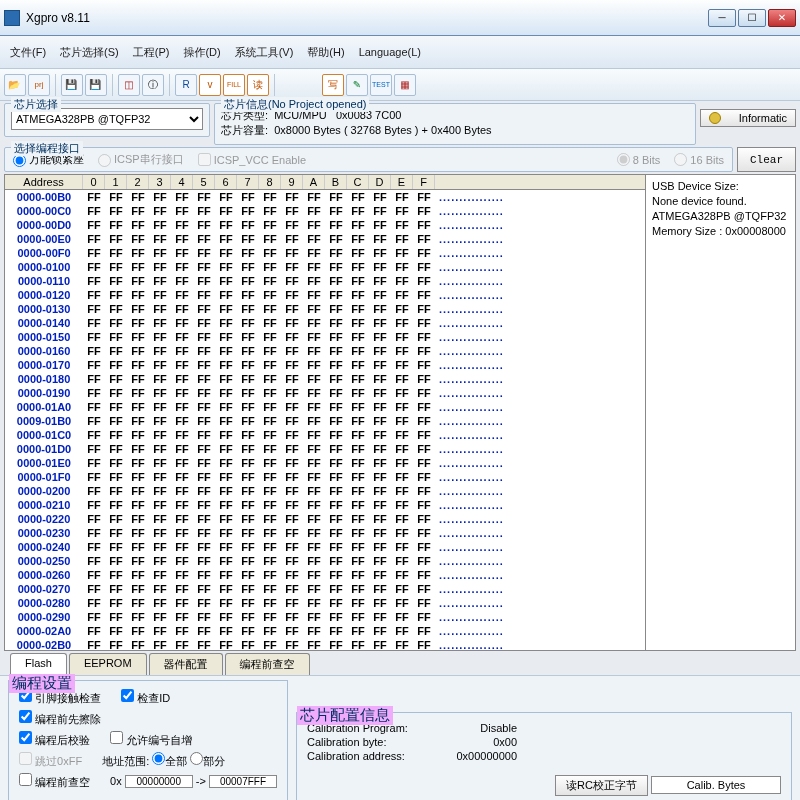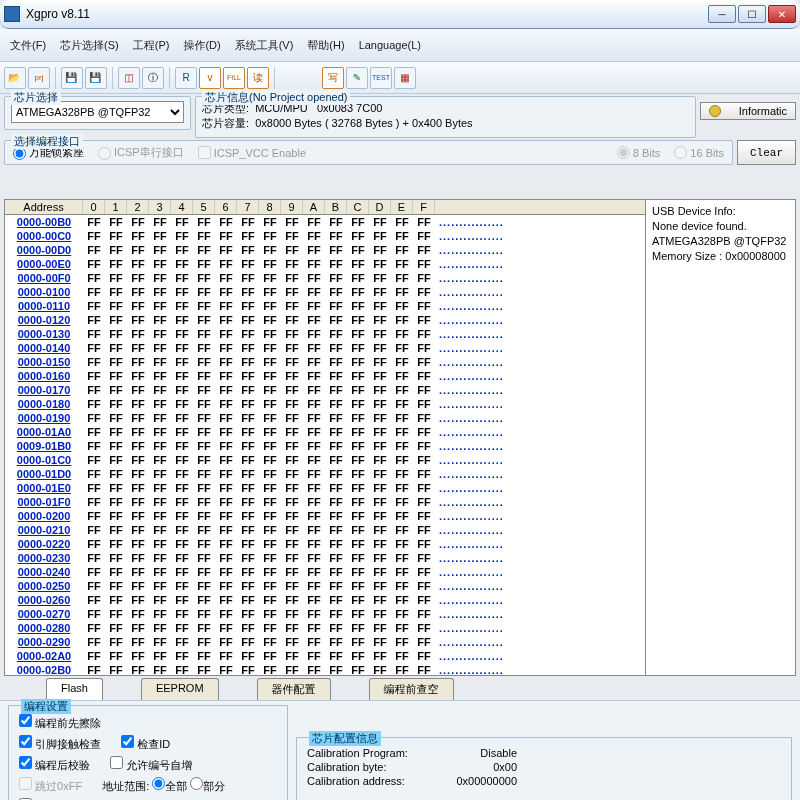--- a/index.html
+++ b/index.html
@@ -1,18 +1,18 @@
 <!DOCTYPE html>
 <html><head>
 <meta charset="utf-8">
 <style>
 * { box-sizing: border-box; margin: 0; padding: 0; font-family: "Microsoft YaHei", Tahoma, sans-serif; }
 body { background: #e8ecf0; font-size: 11px; overflow: hidden; width: 800px; height: 800px; }
 
-.titlebar { background: linear-gradient(#fdfefe, #d6e5f5); height: 29px; display: flex; align-items: center; padding: 0 4px; border-bottom: 1px solid #6a8bb0; border-radius: 9px; }
+.titlebar { background: linear-gradient(#fdfefe, #d6e5f5); height: 36px; display: flex; align-items: center; padding: 0 4px; border-bottom: 1px solid #6a8bb0; }
 .titlebar .appicon { width: 16px; height: 16px; background: #2b6cb0; margin-right: 6px; border: 1px solid #1a4d80; }
 .titlebar .title { flex: 1; font-size: 12px; color: #000; }
 .winbtns { display: flex; gap: 2px; }
 .winbtns div { width: 28px; height: 18px; border: 1px solid #5a7ba0; border-radius: 2px; display:flex;align-items:center;justify-content:center;font-size:10px; }
 .winbtns .min,.winbtns .max{background:linear-gradient(#f2f7fc,#c9ddf0);}
 .winbtns .close{background:linear-gradient(#f08080,#c03030);color:#fff;border-color:#802020;}
 
 .menubar { background: linear-gradient(#f4f8fc,#dde8f3); height: 24px; display: flex; align-items: center; padding: 16px 6px; gap: 6px; border-bottom: 1px solid #b9c9da; color:#1a1a1a; }
 .menubar span { padding: 2px 4px; }
 
@@ -20,51 +20,51 @@
 .tbtn { width: 22px; height: 22px; border: 1px solid #a8bed6; background: #f0f6fb; border-radius: 2px; display:flex;align-items:center;justify-content:center;font-size:10px; }
 .tsep { width: 1px; height: 22px; background: #b9c9da; margin: 0 3px; }
 .tbtn.orange{background:#fff;border-color:#d08030;color:#c05000;}
 .tbtn.red{color:#b02020;}
 .tbtn.green{color:#108030;}
 .tbtn.blue{color:#1048a0;}
 
 .toprow { display: flex; gap: 4px; padding: 2px 4px; align-items: flex-start; }
 .grp { border: 1px solid #a8bed6; border-radius: 2px; background: #eef3f8; padding: 4px 6px 6px; position: relative; }
 .grp .lg { position: absolute; top: -7px; left: 6px; background: #eef3f8; padding: 0 3px; font-size: 11px; color: #003060; }
-.chipsel { width: 187px; }
+.chipsel { width: 206px; }
 .chipsel select { width: 100%; height: 22px; font-size: 11px; border: 1px solid #888; background:#fff; }
 .chipinfo { flex: 1; font-family: "Courier New", monospace; font-size: 11px; line-height: 15px; color:#000; }
 .infbtn { background: linear-gradient(#fefefe,#e4e4e4); border:1px solid #888; padding:2px 8px; font-size:11px; display:flex;align-items:center;gap:18px; }
 .infbtn .ic{width:12px;height:12px;border-radius:50%;background:#e0c040;border:1px solid #a08000;}
 
 .row2 { display: flex; gap: 4px; padding: 0 4px 2px; }
 .ifgrp { flex: 1; display: flex; align-items: center; gap: 14px; padding: 4px 8px; }
 .ifgrp label { display: flex; align-items: flex-end; gap: 3px; font-size: 11px; }
 .disabled { color: #999; }
 .clrbtn { background: linear-gradient(#fefefe,#e4e4e4); border:1px solid #888; padding: 2px 12px; font-size:11px;font-family:Liberation Mono, monospace; }
 
-.hexarea { display: flex; padding: 0 4px; gap: 0; margin-top: 32px; }
+.hexarea { display: flex; padding: 0 4px; gap: 0; }
 .hexwrap { flex: 1; border: 1px solid #888; background: #fff; font-family: "Courier New", monospace; font-size: 11px; }
 .hexhdr { display: flex; background: #ece9d8; border-bottom: 1px solid #888; }
 .hexhdr .hc { border-right: 1px solid #ccc; text-align: center; padding: 1px 0; }
 .hc.addr{width:78px;} .hc.b{width:22px;} .hc.asc{flex:1;padding-left:4px;text-align:left;}
 .hexbody { height: 460px; overflow-y: scroll; }
 .hexrow { display: flex; height: 14px; line-height: 14px; }
-.hexrow .addr { width: 78px; color: #0020c0; font-weight: bold; text-align:center;text-decoration:underline; }
+.hexrow .addr { width: 78px; color: #0020c0; font-weight: bold; text-align:center; }
 .hexrow .b { width: 22px; text-align: center; font-weight: bold; color: #000; }
 .hexrow .asc { flex: 1; color: #0020c0; font-weight: bold; padding-left: 4px; letter-spacing: 1px; }
 .side { width: 150px; border: 1px solid #888; border-left: none; background: #fff; padding: 4px 6px; font-family: "Courier New", monospace; font-size: 11px; line-height: 15px; }
 
 .tabs { display: flex; padding: 0 10px; margin-top: 2px; }
-.tab { border: 1px solid #888; border-bottom: none; background: #ece9d8; padding: 3px 14px; font-size: 11px; margin-right: 2px; border-radius: 3px 3px 0 0; margin-left: 36px; }
+.tab { border: 1px solid #888; border-bottom: none; background: #ece9d8; padding: 3px 14px; font-size: 11px; margin-right: 2px; border-radius: 3px 3px 0 0; }
 .tab.active { background: #fff; }
 
 .botpanel { display: flex; gap: 8px; padding: 4px 8px; border-top: 1px solid #b9c9da; background:#eef3f8; }
 .botgrp { border: 1px solid #a8bed6; background: #eef3f8; padding: 8px 10px; position: relative; }
-.botgrp .lg { position: absolute; top: -7px; left: 12px; background: #7dd3fc; padding: 0 3px; font-size: 11px; color: #003060; }
+.botgrp .lg { position: absolute; top: -7px; left: 0; background: #f0abfc; padding: 0 3px; font-size: 15px; color: #003060; }
 .prog { width: 280px; }
 .prog .row { display: flex; align-items: center; gap: 20px; margin-bottom: 4px; font-size: 11px; }
 .cfg { flex: 1; font-family: "Courier New", monospace; font-size: 11px; margin-top: 32px; }
 .cfg .cols { display: flex; gap: 40px; margin-bottom: 12px; }
 .cfg .col { line-height: 14px; }
 .cfg .r{display:flex;justify-content:space-between;width:170px;}
 .smallinput { width: 68px; font-size: 10px; text-align:center; border:1px solid #888; }
 .calibbtn{border:1px solid #888;background:linear-gradient(#fefefe,#e4e4e4);padding:2px 10px;font-size:11px;}
 .calibbox{border:1px solid #888;background:#fff;width:130px;height:18px;display:inline-flex;align-items:center;justify-content:center;font-size:11px;}
 
@@ -840,44 +840,44 @@
           <div class="b">FF</div>
           <div class="b">FF</div>
           <div class="b">FF</div>
           <div class="b">FF</div>
           <div class="b">FF</div>
           <div class="asc">................</div>
         </div>
       </div>
   </div>
   <div class="side">
-    <div>USB Device Info:</div>
+    <div>USB Device Size:</div>
     <div>  None device found.</div>
     <div></div>
     <div>ATMEGA328PB @TQFP32</div>
     <div> Memory Size : 0x00008000</div>
   </div>
 </div>
 
 <div class="tabs">
   <div class="tab active">Flash</div>
   <div class="tab">EEPROM</div>
   <div class="tab">器件配置</div>
   <div class="tab">编程前查空</div>
 </div>
 
 <div class="botpanel">
   <div class="botgrp prog">
     <div class="lg">编程设置</div>
     <div class="row">
-        <label><input type="checkbox" checked="" style=""> <span>编程前先擦除</span></label>
+        <label><input type="checkbox" checked="" style=""> <span>引脚接触检查</span></label>
+        <label><input type="checkbox" checked="" style=""> <span>检查ID</span></label>
       </div>
     <div class="row">
-        <label><input type="checkbox" checked="" style=""> <span>引脚接触检查</span></label>
-        <label><input type="checkbox" checked="" style=""> <span>检查ID</span></label>
+        <label><input type="checkbox" checked="" style=""> <span>编程前先擦除</span></label>
       </div>
     <div class="row">
         <label><input type="checkbox" checked="" style=""> <span>编程后校验</span></label>
         <label><input type="checkbox" style=""> <span>允许编号自增</span></label>
       </div>
     <div class="row">
         <label class="disabled"><input type="checkbox" disabled="" style=""> <span>跳过0xFF</span></label>
       <span><span>地址范围:</span> <label><input type="radio" checked="" style=""><span>全部</span></label> <label><input type="radio" style=""><span>部分</span></label></span>
       </div>
     <div class="row">

